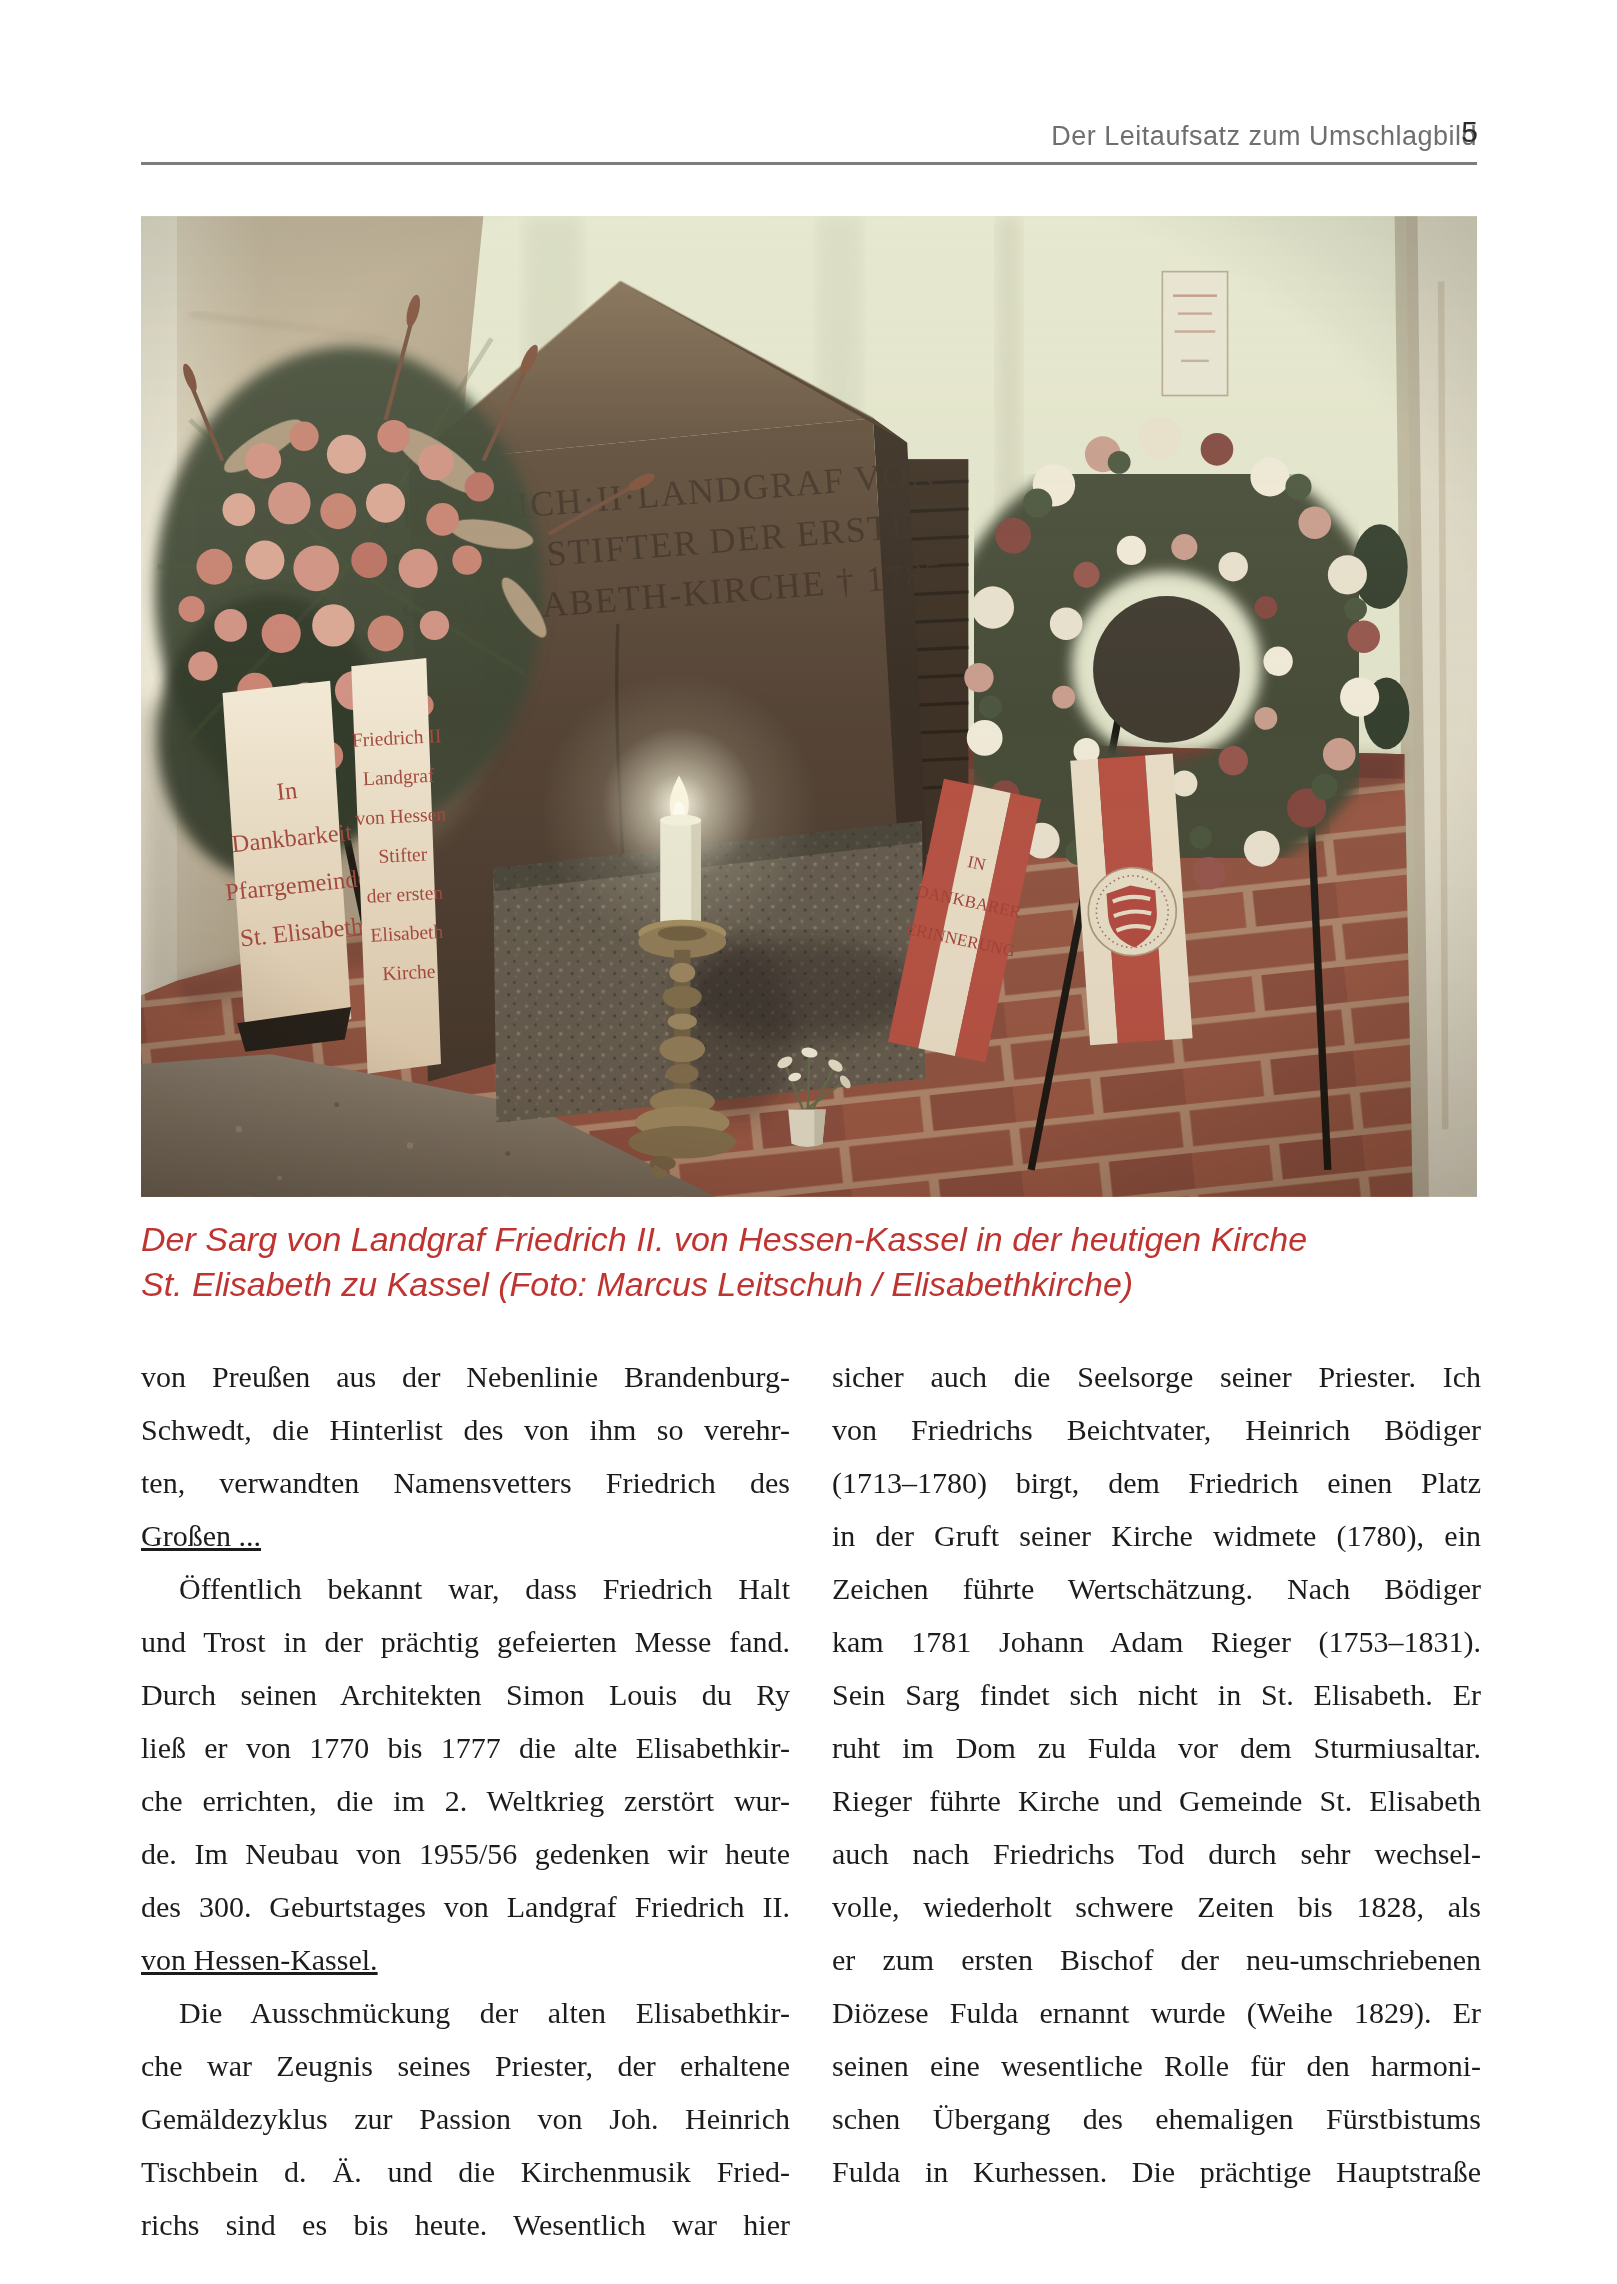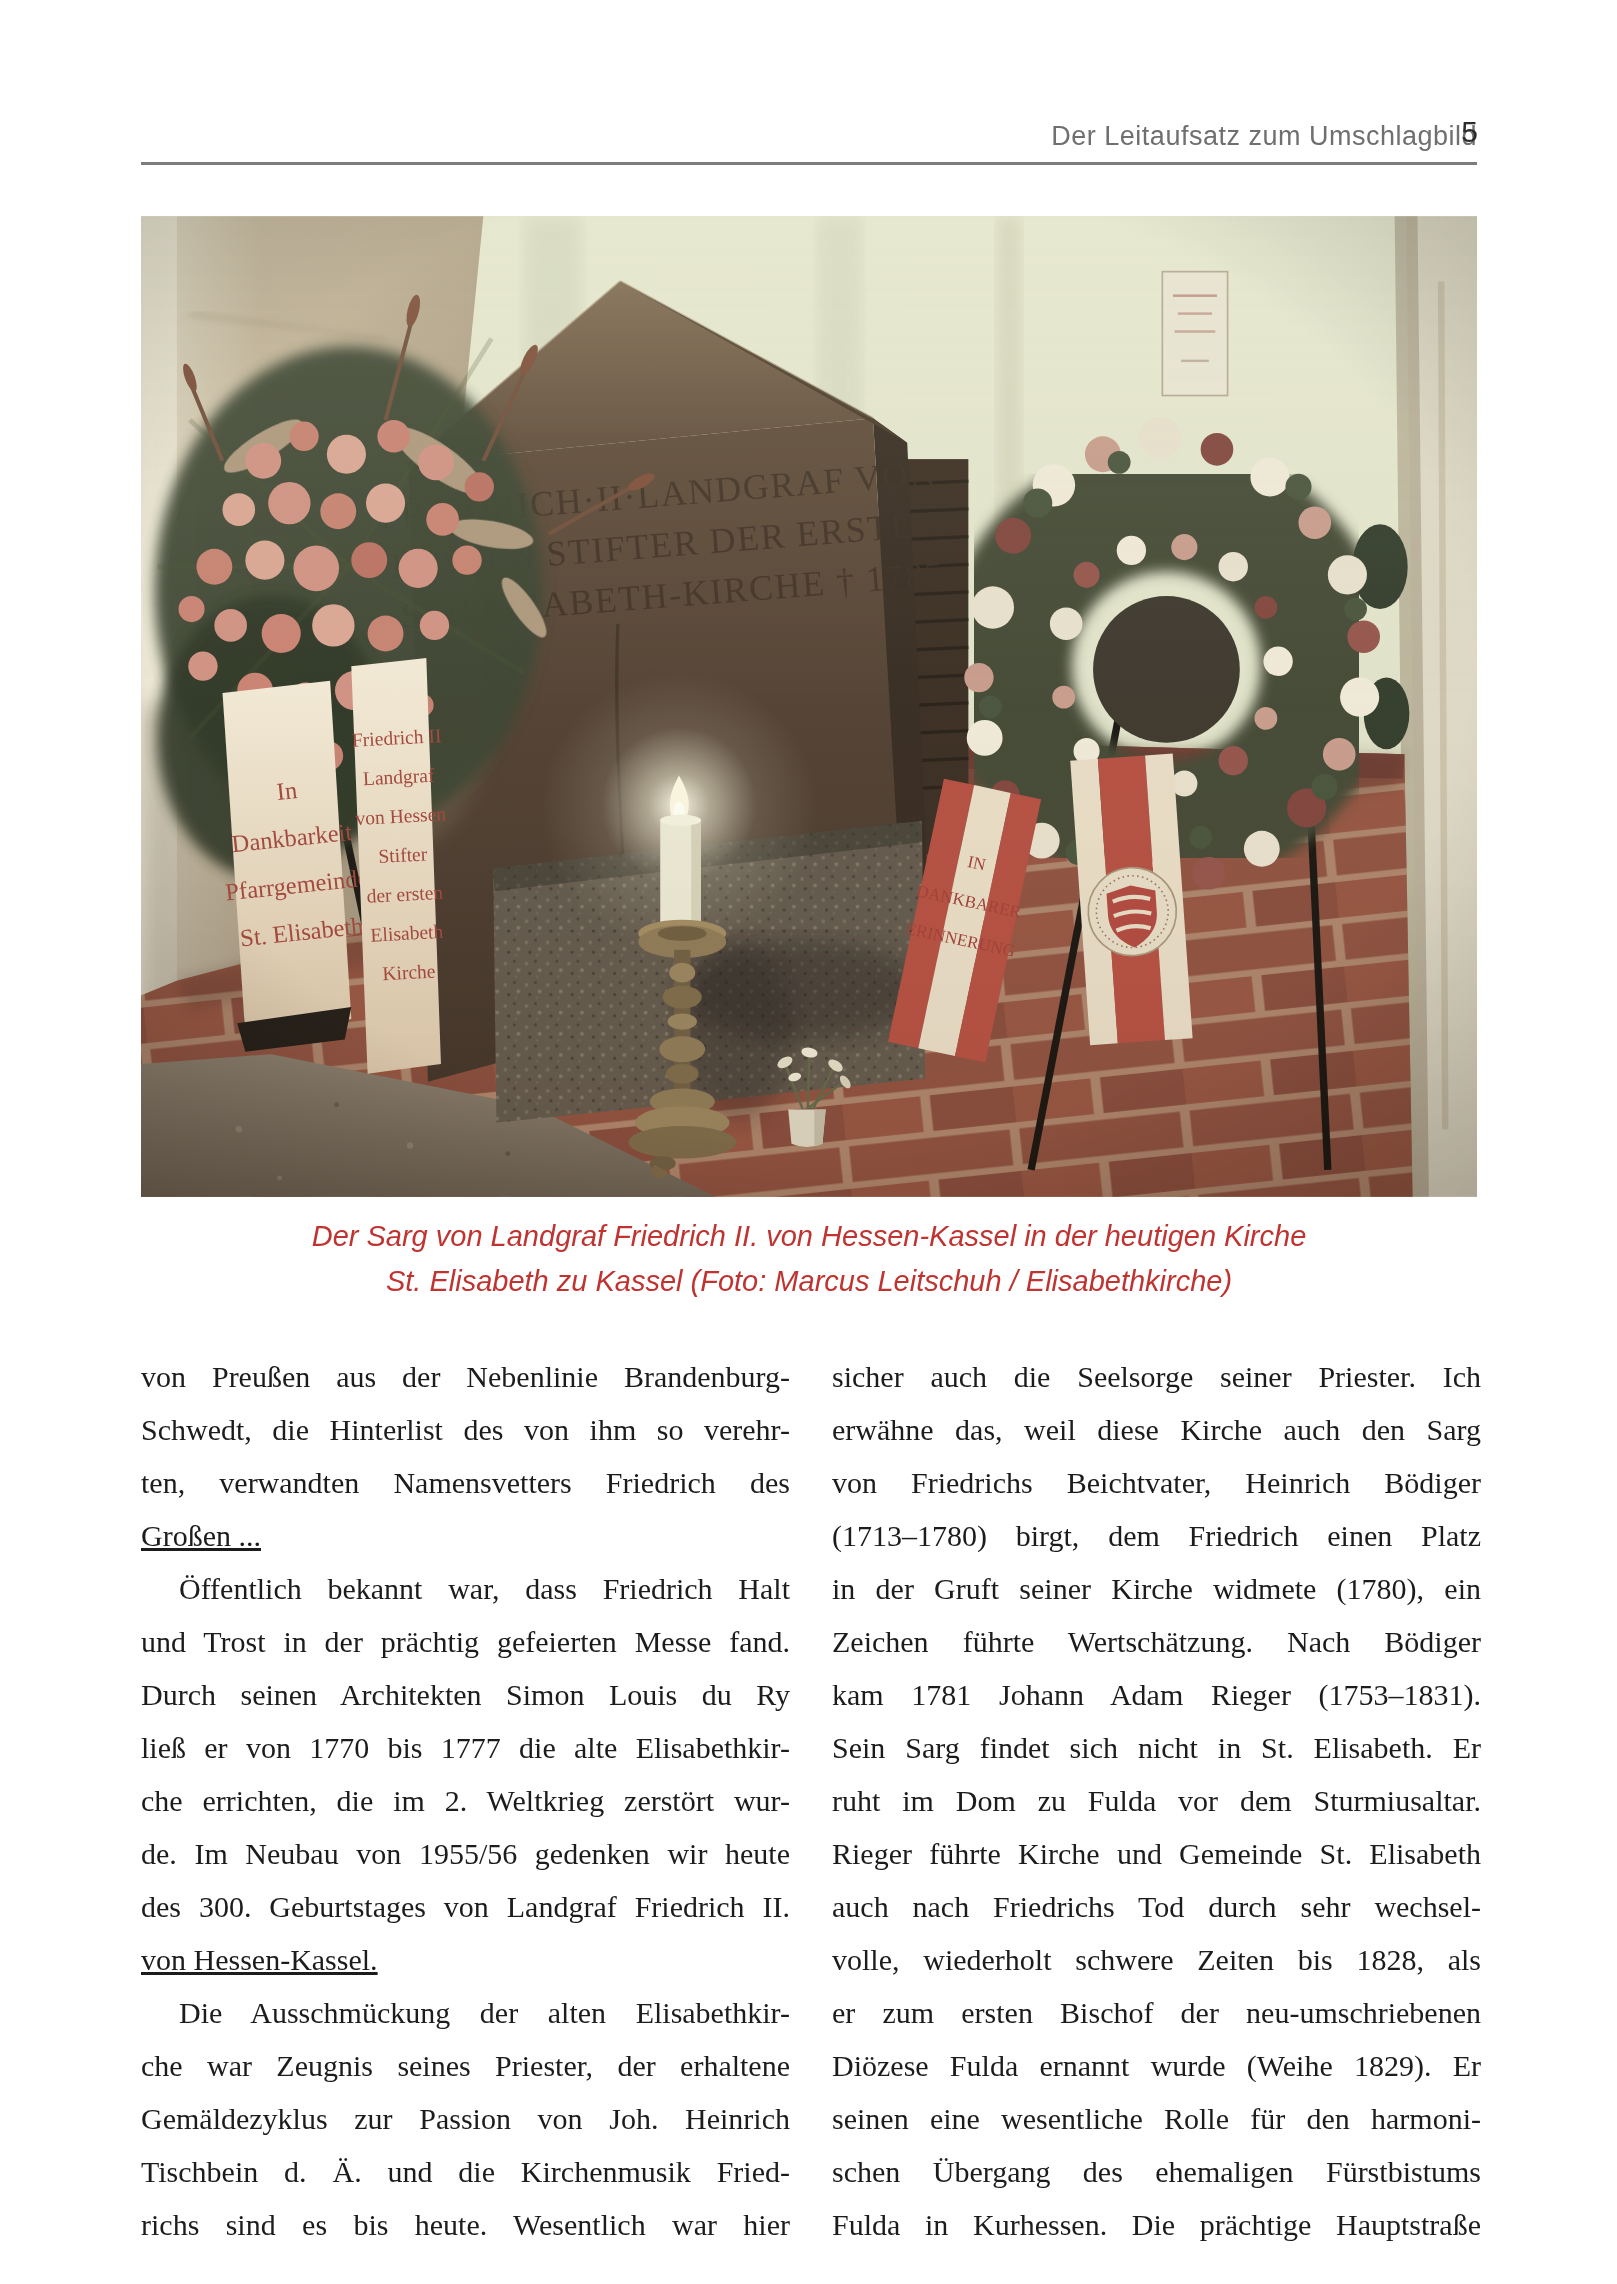--- a/index.html
+++ b/index.html
@@ -11,22 +11,22 @@
        color:#6f6f6f;letter-spacing:0.5px;}
   .page-number{position:absolute;top:115px;right:140px;
        font-family:"Liberation Sans",sans-serif;font-size:30px;color:#2b2b2b;}
   .header-rule{position:absolute;left:141px;top:162px;width:1336px;height:3.3px;
        background:#7d7d7d;}
 
   .photo{position:absolute;left:141px;top:216px;width:1336px;height:981px;
        overflow:hidden;background:#e2e3cd;}
   .photo svg{display:block;}
 
-  .caption-line{position:absolute;left:141px;width:1336px;text-align:center;
-       font-family:"Liberation Sans",sans-serif;font-style:italic;font-size:29px;
+  .caption-line{position:absolute;left:141px;width:1336px;text-align:left;
+       font-family:"Liberation Sans",sans-serif;font-style:italic;font-size:34px;
        color:#bf3431;}
   .cap1{top:1220px;}
   .cap2{top:1265px;}
 
   .col{position:absolute;top:1350px;width:649px;color:#1c1c1c;}
   .col-left{left:141px;}
   .col-right{left:832px;}
   .bline{font-size:30px;line-height:53px;height:53px;white-space:nowrap;
        text-align:justify;text-align-last:justify;}
   .bline.end{text-align-last:left;text-decoration:underline;}
@@ -427,21 +427,20 @@
   <div class="bline end">von Hessen-Kassel.</div>
   <div class="bline indent">Die Ausschmückung der alten Elisabethkir-</div>
   <div class="bline">che war Zeugnis seines Priester, der erhaltene</div>
   <div class="bline">Gemäldezyklus zur Passion von Joh. Heinrich</div>
   <div class="bline">Tischbein d. Ä. und die Kirchenmusik Fried-</div>
   <div class="bline">richs sind es bis heute. Wesentlich war hier</div>
 </div>
 
 <div class="col col-right">
   <div class="bline">sicher auch die Seelsorge seiner Priester. Ich</div>
-  <div class="bline">erwähne das, weil diese Kirche auch den Sarg</div>
   <div class="bline">von Friedrichs Beichtvater, Heinrich Bödiger</div>
   <div class="bline">(1713–1780) birgt, dem Friedrich einen Platz</div>
   <div class="bline">in der Gruft seiner Kirche widmete (1780), ein</div>
   <div class="bline">Zeichen führte Wertschätzung. Nach Bödiger</div>
   <div class="bline">kam 1781 Johann Adam Rieger (1753–1831).</div>
   <div class="bline">Sein Sarg findet sich nicht in St. Elisabeth. Er</div>
   <div class="bline">ruht im Dom zu Fulda vor dem Sturmiusaltar.</div>
   <div class="bline">Rieger führte Kirche und Gemeinde St. Elisabeth</div>
   <div class="bline">auch nach Friedrichs Tod durch sehr wechsel-</div>
   <div class="bline">volle, wiederholt schwere Zeiten bis 1828, als</div>

